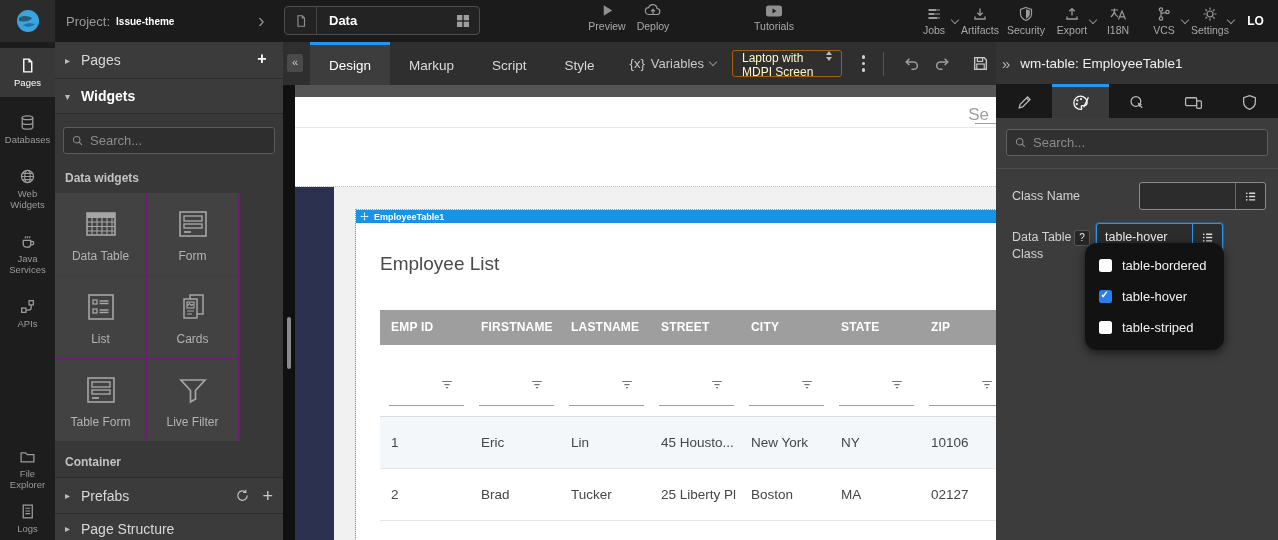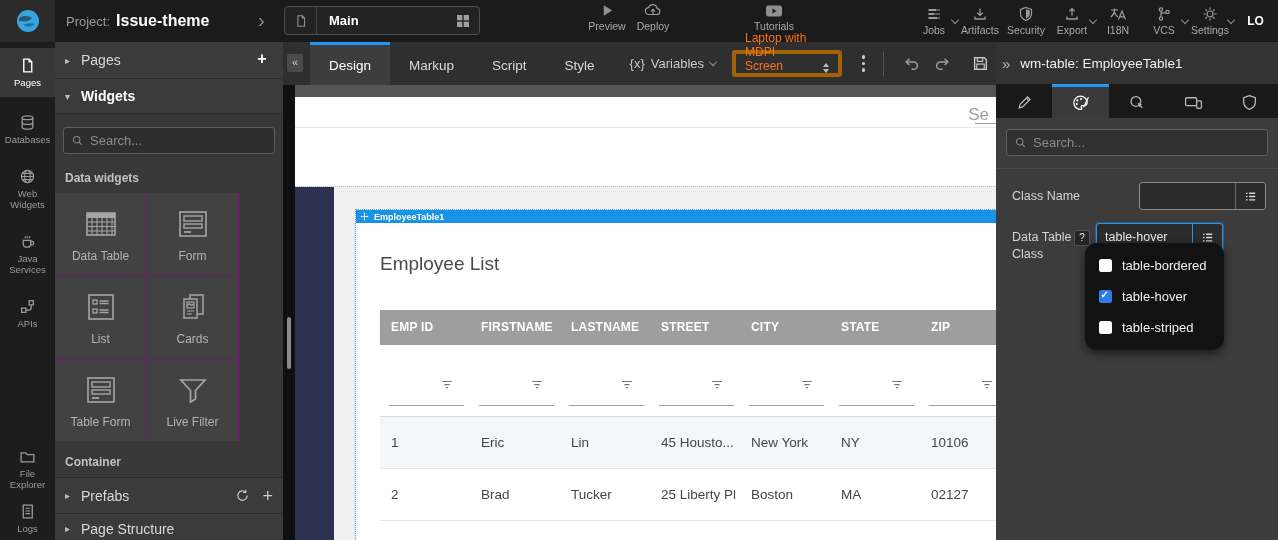--- a/index.html
+++ b/index.html
@@ -6,21 +6,21 @@
   html,body { width:1278px; height:540px; overflow:hidden; background:#1b1b1b;
     font-family:"Liberation Sans", sans-serif; }
   svg { display:block; }
 
   
   .topbar { position:absolute; left:0; top:0; width:1278px; height:42px; background:#1b1b1b; }
   .logo-block { position:absolute; left:0; top:0; width:55px; height:42px; background:#2b2b2b;
     display:flex; align-items:center; justify-content:center; }
   .project { position:absolute; left:66px; top:0; height:42px; display:flex; align-items:center; gap:6px; }
   .project-label { color:#9a9a9a; font-size:13px; }
-  .project-name { color:#ffffff; font-size:16px; font-weight:700;text-align:center; }
+  .project-name { color:#ffffff; font-size:10px; font-weight:700;text-align:center; }
   .nav-chev { position:absolute; left:258px; top:7px; color:#8d8d8d; font-size:20px; line-height:26px; }
   .main-select { position:absolute; left:284px; top:6px; width:196px; height:29px; background:#232323;
     border:1px solid #4d4d4d; border-radius:4px; display:flex; align-items:center; }
   .ms-page { width:32px; height:100%; border-right:1px solid #454545; display:flex; align-items:center; justify-content:center; color:#8f8f8f; }
   .ms-label { color:#ffffff; font-size:13px; font-weight:700; padding-left:12px; flex:1; }
   .ms-grid { margin-right:9px; }
   .tb-act { position:absolute; top:0; text-align:center; color:#a9a9a9; cursor:default; }
   .tb-act .lab, .tb-tool .lab { font-size:10.5px; color:#a9a9a9; margin-top:2px; white-space:nowrap; }
   .tb-act .ic, .tb-tool .ic { height:18px; display:flex; align-items:flex-end; justify-content:center; color:#9b9b9b; }
   .tb-tools { position:absolute; left:911px; top:4px; display:flex; }
@@ -63,22 +63,22 @@
   .gutter { position:absolute; left:283px; top:42px; width:12px; height:498px; background:#101010; }
   .gutter-thumb { position:absolute; left:4px; top:275px; width:4px; height:52px; background:#8a8a8a; border-radius:2px; }
   .collapse-btn { position:absolute; left:287px; top:54px; width:16px; height:18px; background:#4a4a4a; border-radius:2px;
     color:#c9c9c9; font-size:11px; line-height:17px; text-align:center; z-index:5; }
 
   
   .toolbar { position:absolute; left:283px; top:42px; width:713px; height:43px; background:#2f2f2f; display:flex; align-items:stretch; padding-left:27px; }
   .ttab { padding:0 19px; display:flex; align-items:center; color:#d9d9d9; font-size:13.5px; border-top:3px solid transparent; }
   .ttab.active { background:#3d3d3d; border-top-color:#2196f3; color:#ffffff; font-weight:500; }
   .tvars { display:flex; align-items:center; gap:6px; color:#c9c9c9; font-size:13px; margin-left:16px; }
-  .device-select { align-self:center; margin-left:16px; height:27px; border:4px solid #a16207; border-radius:3px;
-    display:flex; align-items:flex-end; gap:10px; padding:0 9px; color:#f97316; font-size:12px; }
+  .device-select { align-self:center; margin-left:16px; height:27px; border:1px solid #a16207; border-radius:3px;
+    display:flex; align-items:flex-start; gap:10px; padding:0 9px; color:#fef9c3; font-size:12px; }
   .updown { display:flex; flex-direction:column; gap:2px; }
   .updown i { width:0; height:0; border-left:3.5px solid transparent; border-right:3.5px solid transparent; display:block; }
   .updown .up { border-bottom:4px solid #bbb; }
   .updown .dn { border-top:4px solid #bbb; }
   .tdots { align-self:center; margin-left:14px; display:flex; flex-direction:column; gap:3px; padding:2px 6px; }
   .tdots i { width:3.5px; height:3.5px; border-radius:50%; background:#cfcfcf; display:block; }
   .tdivider { align-self:center; width:1px; height:24px; background:#555; margin:0 12px; }
   .ticon { align-self:center; color:#9e9e9e; margin:0 7px; }
 
   
@@ -317,21 +317,21 @@
     <span class="project-label">Project:</span>
     <span class="project-name">Issue-theme</span>
   </div>
   <div class="nav-chev">›</div>
   <div class="main-select">
     <span class="ms-page">
         <svg width="14" height="14">
           <use href="#i-doc"></use>
         </svg>
       </span>
-    <span class="ms-label">Main</span>
+    <span class="ms-label">Data</span>
     <span class="ms-grid" style="color:#9e9e9e">
         <svg width="14" height="14">
           <use href="#i-grid4"></use>
         </svg>
       </span>
   </div>
 
   <div class="tb-act" style="left:584px;width:46px;">
     <span class="ic" style="color:#8f8f8f">
         <svg width="15" height="15">

